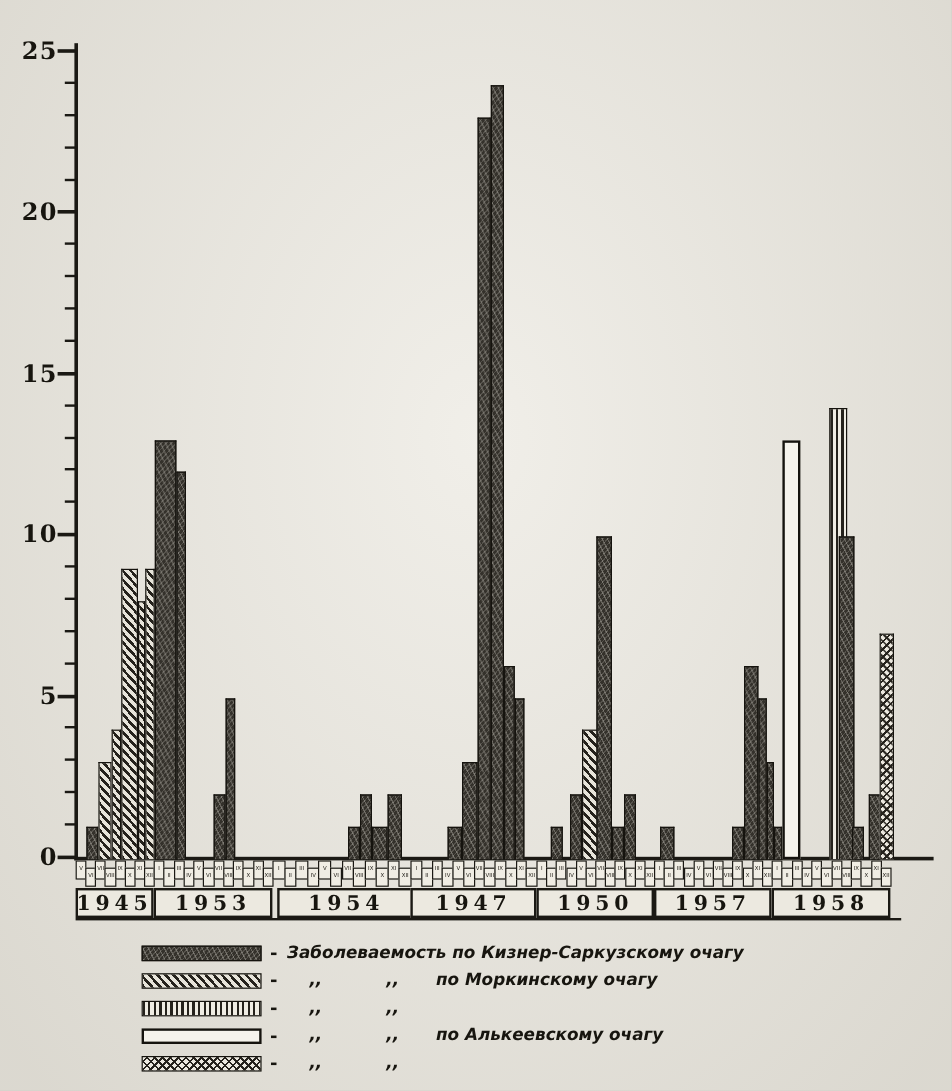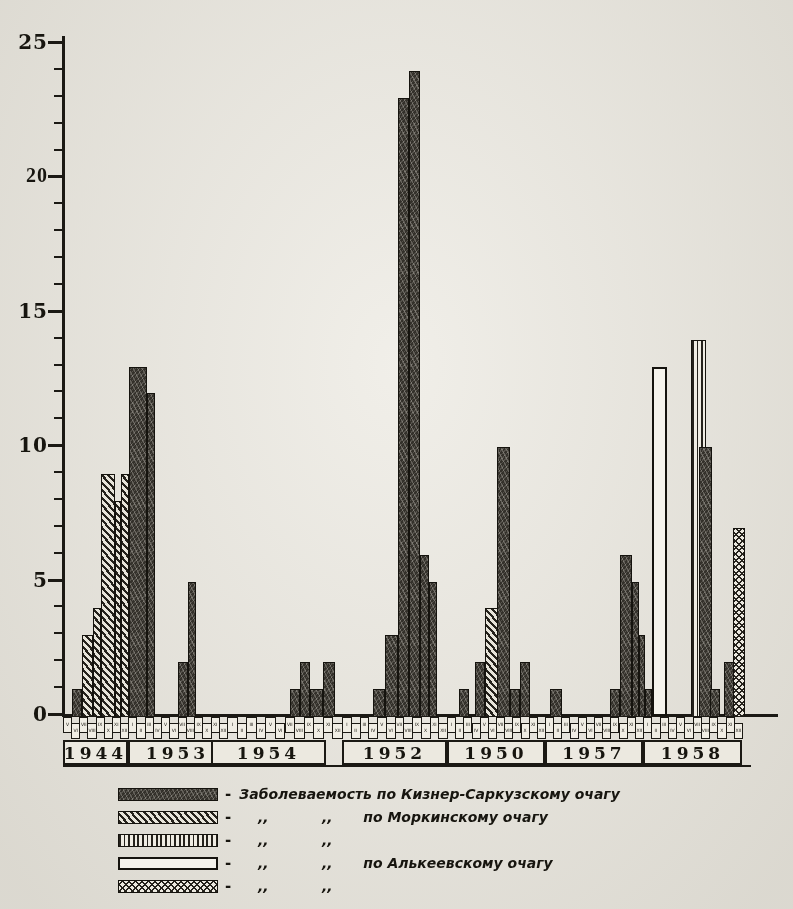--- a/index.html
+++ b/index.html
@@ -79,21 +79,21 @@
       <div class="tick" style="left: 54px; top: 67.88px; width: 9px; height: 2px;"></div>
       <div class="tick" style="left: 48px; top: 713px; width: 15px; height: 3px;"></div>
       <div class="ylab" style="left: 8px; top: 702px;">0</div>
       <div class="tick" style="left: 48px; top: 578.6px; width: 15px; height: 3px;"></div>
       <div class="ylab" style="left: 8px; top: 567.6px;">5</div>
       <div class="tick" style="left: 48px; top: 444.2px; width: 15px; height: 3px;"></div>
       <div class="ylab" style="left: 8px; top: 433.2px;">10</div>
       <div class="tick" style="left: 48px; top: 309.8px; width: 15px; height: 3px;"></div>
       <div class="ylab" style="left: 8px; top: 298.8px;">15</div>
       <div class="tick" style="left: 48px; top: 175.4px; width: 15px; height: 3px;"></div>
-      <div class="ylab" style="left: 8px; top: 164.4px; font-family: Liberation Serif, serif;">20</div>
+      <div class="ylab" style="left: 8px; top: 164.4px;">20</div>
       <div class="tick" style="left: 48px; top: 41px; width: 15px; height: 3px;"></div>
       <div class="ylab" style="left: 8px; top: 30px;">25</div>
       <div class="bar kizner" title="1952 VI: 1" style="left: 72px; top: 689.12px; width: 10px; height: 26.88px;"></div>
       <div class="bar agryz" title="1952 VII: 3" style="left: 82px; top: 635.36px; width: 11px; height: 80.64px;"></div>
       <div class="bar agryz" title="1952 VIII: 4" style="left: 93px; top: 608.48px; width: 8px; height: 107.52px;"></div>
       <div class="bar agryz" title="1952 IX-X: 9" style="left: 101px; top: 474.08px; width: 14px; height: 241.92px;"></div>
       <div class="bar agryz" title="1952 XI: 8" style="left: 115px; top: 500.96px; width: 6px; height: 215.04px;"></div>
       <div class="bar agryz" title="1952 XII: 9" style="left: 121px; top: 474.08px; width: 8px; height: 241.92px;"></div>
       <div class="bar kizner" title="1953 I-II: 13" style="left: 129px; top: 366.56px; width: 18px; height: 349.44px;"></div>
       <div class="bar kizner" title="1953 III: 12" style="left: 147px; top: 393.44px; width: 8px; height: 322.56px;"></div>
@@ -128,21 +128,21 @@
       <div class="bar kizner" title="1958 X: 2" style="left: 724px; top: 662.24px; width: 12px; height: 53.76px;"></div>
       <div class="bar morkin" title="1958 XI: 7" style="left: 733px; top: 527.84px; width: 12px; height: 188.16px;"></div>
       <div class="mcell" style="left: 63px; top: 717px; width: 9.125px; height: 16px;">V</div>
       <div class="mcell" style="left: 71.125px; top: 723px; width: 9.125px; height: 16px;">VI</div>
       <div class="mcell" style="left: 79.25px; top: 717px; width: 9.125px; height: 16px;">VII</div>
       <div class="mcell" style="left: 87.375px; top: 723px; width: 9.125px; height: 16px;">VIII</div>
       <div class="mcell" style="left: 95.5px; top: 717px; width: 9.125px; height: 16px;">IX</div>
       <div class="mcell" style="left: 103.625px; top: 723px; width: 9.125px; height: 16px;">X</div>
       <div class="mcell" style="left: 111.75px; top: 717px; width: 9.125px; height: 16px;">XI</div>
       <div class="mcell" style="left: 119.875px; top: 723px; width: 9.125px; height: 16px;">XII</div>
-      <div class="ybox" style="left: 63px; top: 740px; width: 65px; height: 25px;">1944</div>
+      <div class="ybox" style="left: 63px; top: 740px; width: 65px; height: 25px;">1945</div>
       <div class="mcell" style="left: 128px; top: 717px; width: 9.25px; height: 16px;">I</div>
       <div class="mcell" style="left: 136.25px; top: 723px; width: 9.25px; height: 16px;">II</div>
       <div class="mcell" style="left: 144.5px; top: 717px; width: 9.25px; height: 16px;">III</div>
       <div class="mcell" style="left: 152.75px; top: 723px; width: 9.25px; height: 16px;">IV</div>
       <div class="mcell" style="left: 161px; top: 717px; width: 9.25px; height: 16px;">V</div>
       <div class="mcell" style="left: 169.25px; top: 723px; width: 9.25px; height: 16px;">VI</div>
       <div class="mcell" style="left: 177.5px; top: 717px; width: 9.25px; height: 16px;">VII</div>
       <div class="mcell" style="left: 185.75px; top: 723px; width: 9.25px; height: 16px;">VIII</div>
       <div class="mcell" style="left: 194px; top: 717px; width: 9.25px; height: 16px;">IX</div>
       <div class="mcell" style="left: 202.25px; top: 723px; width: 9.25px; height: 16px;">X</div>
@@ -154,34 +154,34 @@
       <div class="mcell" style="left: 246.167px; top: 717px; width: 10.5833px; height: 16px;">III</div>
       <div class="mcell" style="left: 255.75px; top: 723px; width: 10.5833px; height: 16px;">IV</div>
       <div class="mcell" style="left: 265.333px; top: 717px; width: 10.5833px; height: 16px;">V</div>
       <div class="mcell" style="left: 274.917px; top: 723px; width: 10.5833px; height: 16px;">VI</div>
       <div class="mcell" style="left: 284.5px; top: 717px; width: 10.5833px; height: 16px;">VII</div>
       <div class="mcell" style="left: 294.083px; top: 723px; width: 10.5833px; height: 16px;">VIII</div>
       <div class="mcell" style="left: 303.667px; top: 717px; width: 10.5833px; height: 16px;">IX</div>
       <div class="mcell" style="left: 313.25px; top: 723px; width: 10.5833px; height: 16px;">X</div>
       <div class="mcell" style="left: 322.833px; top: 717px; width: 10.5833px; height: 16px;">XI</div>
       <div class="mcell" style="left: 332.417px; top: 723px; width: 10.5833px; height: 16px;">XII</div>
-      <div class="ybox" style="left: 211px; top: 740px; width: 115px; height: 25px; text-align: center;">1954</div>
+      <div class="ybox" style="left: 231px; top: 740px; width: 115px; height: 25px; text-align: center;">1954</div>
       <div class="mcell" style="left: 342px; top: 717px; width: 9.75px; height: 16px;">I</div>
       <div class="mcell" style="left: 350.75px; top: 723px; width: 9.75px; height: 16px;">II</div>
       <div class="mcell" style="left: 359.5px; top: 717px; width: 9.75px; height: 16px;">III</div>
       <div class="mcell" style="left: 368.25px; top: 723px; width: 9.75px; height: 16px;">IV</div>
       <div class="mcell" style="left: 377px; top: 717px; width: 9.75px; height: 16px;">V</div>
       <div class="mcell" style="left: 385.75px; top: 723px; width: 9.75px; height: 16px;">VI</div>
       <div class="mcell" style="left: 394.5px; top: 717px; width: 9.75px; height: 16px;">VII</div>
       <div class="mcell" style="left: 403.25px; top: 723px; width: 9.75px; height: 16px;">VIII</div>
       <div class="mcell" style="left: 412px; top: 717px; width: 9.75px; height: 16px;">IX</div>
       <div class="mcell" style="left: 420.75px; top: 723px; width: 9.75px; height: 16px;">X</div>
       <div class="mcell" style="left: 429.5px; top: 717px; width: 9.75px; height: 16px;">XI</div>
       <div class="mcell" style="left: 438.25px; top: 723px; width: 9.75px; height: 16px;">XII</div>
-      <div class="ybox" style="left: 342px; top: 740px; width: 105px; height: 25px;">1952</div>
+      <div class="ybox" style="left: 342px; top: 740px; width: 105px; height: 25px;">1947</div>
       <div class="mcell" style="left: 447px; top: 717px; width: 9.16667px; height: 16px;">I</div>
       <div class="mcell" style="left: 455.167px; top: 723px; width: 9.16667px; height: 16px;">II</div>
       <div class="mcell" style="left: 463.333px; top: 717px; width: 9.16667px; height: 16px;">III</div>
       <div class="mcell" style="left: 471.5px; top: 723px; width: 9.16667px; height: 16px;">IV</div>
       <div class="mcell" style="left: 479.667px; top: 717px; width: 9.16667px; height: 16px;">V</div>
       <div class="mcell" style="left: 487.833px; top: 723px; width: 9.16667px; height: 16px;">VI</div>
       <div class="mcell" style="left: 496px; top: 717px; width: 9.16667px; height: 16px;">VII</div>
       <div class="mcell" style="left: 504.167px; top: 723px; width: 9.16667px; height: 16px;">VIII</div>
       <div class="mcell" style="left: 512.333px; top: 717px; width: 9.16667px; height: 16px;">IX</div>
       <div class="mcell" style="left: 520.5px; top: 723px; width: 9.16667px; height: 16px;">X</div>

